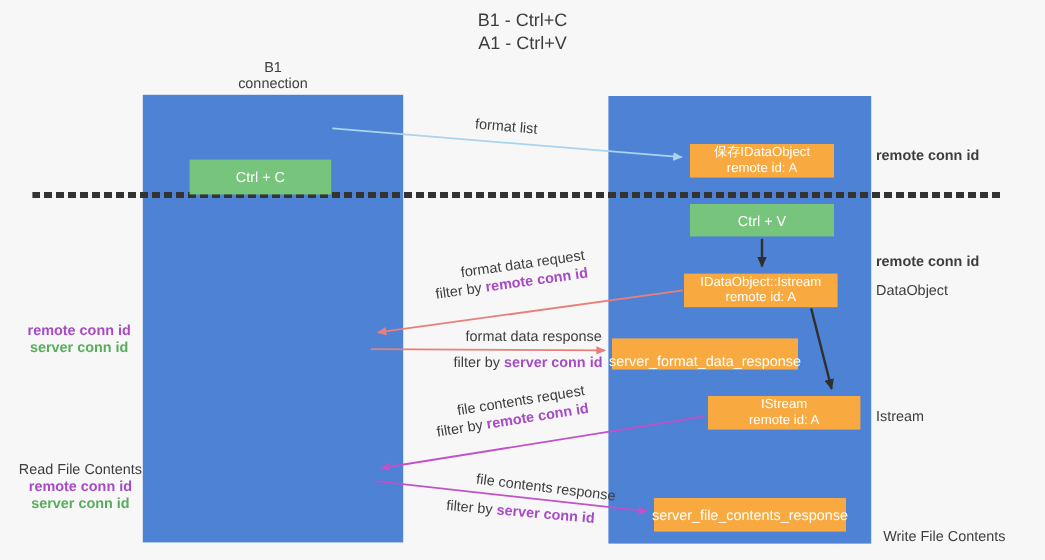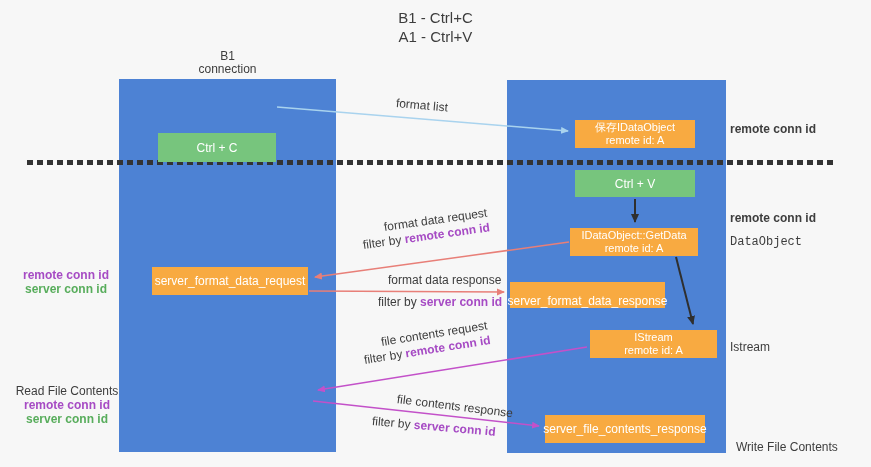--- a/index.html
+++ b/index.html
@@ -84,27 +84,24 @@
   <div class="box orange two" style="left:575px;top:120px;width:120px;height:28px;">
     <span>保存IDataObject</span>
     <span>remote id: A</span>
   </div>
 
   <div class="box green" style="left:575px;top:170px;width:120px;height:27px;">
     <span>Ctrl + V</span>
   </div>
 
   <div class="box orange two" style="left:570px;top:228px;width:128px;height:28px;">
-    <span>IDataObject::GetData</span>
+    <span>IDataObject::Istream</span>
     <span>remote id: A</span>
   </div>
 
-  <div class="box orange" style="left:152px;top:267px;width:156px;height:28px;">
-    <span>server_format_data_request</span>
-  </div>
 
   <div class="box orange" style="left:510px;top:282px;width:155px;height:26px;justify-content:flex-end;">
     <span>server_format_data_response</span>
   </div>
 
   <div class="box orange two" style="left:590px;top:330px;width:127px;height:28px;">
     <span>IStream</span>
     <span>remote id: A</span>
   </div>
 
@@ -144,21 +141,21 @@
   <div class="arrow-label" style="left:372px;top:414px;transform:rotate(5deg);">
     <span>filter by </span><span class="key purple">server conn id</span>
   </div>
 
   <div class="side-label bold purple" style="left:730px;top:122px;">
     <span>remote conn id</span>
   </div>
   <div class="side-label bold purple" style="left:730px;top:211px;">
     <span>remote conn id</span>
   </div>
-  <div class="side-label" style="left:730px;top:235px;font-family:Liberation Mono, monospace;">
+  <div class="side-label" style="left:730px;top:235px;">
     <span>DataObject</span>
   </div>
   <div class="side-label" style="left:730px;top:340px;">
     <span>Istream</span>
   </div>
   <div class="side-label" style="left:736px;top:440px;">
     <span>Write File Contents</span>
   </div>
 
   <div class="left-col" style="left:16px;top:268px;width:100px;">

